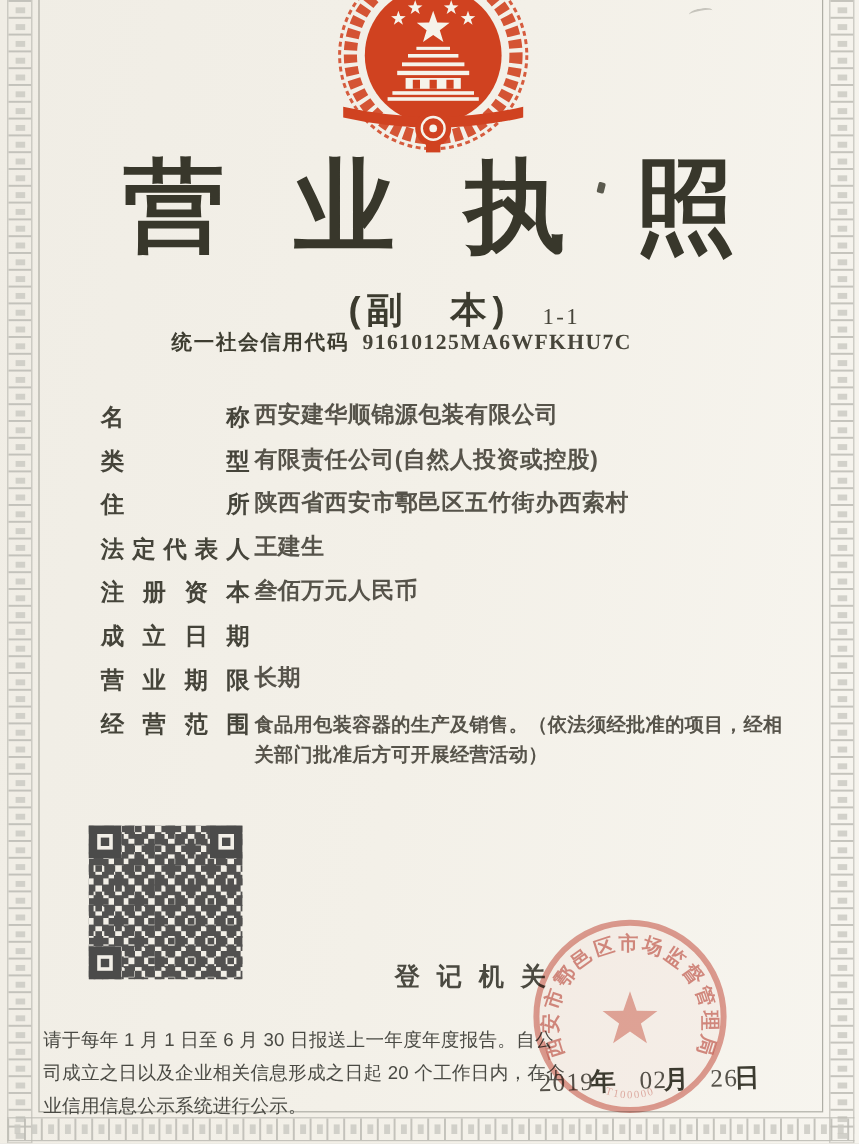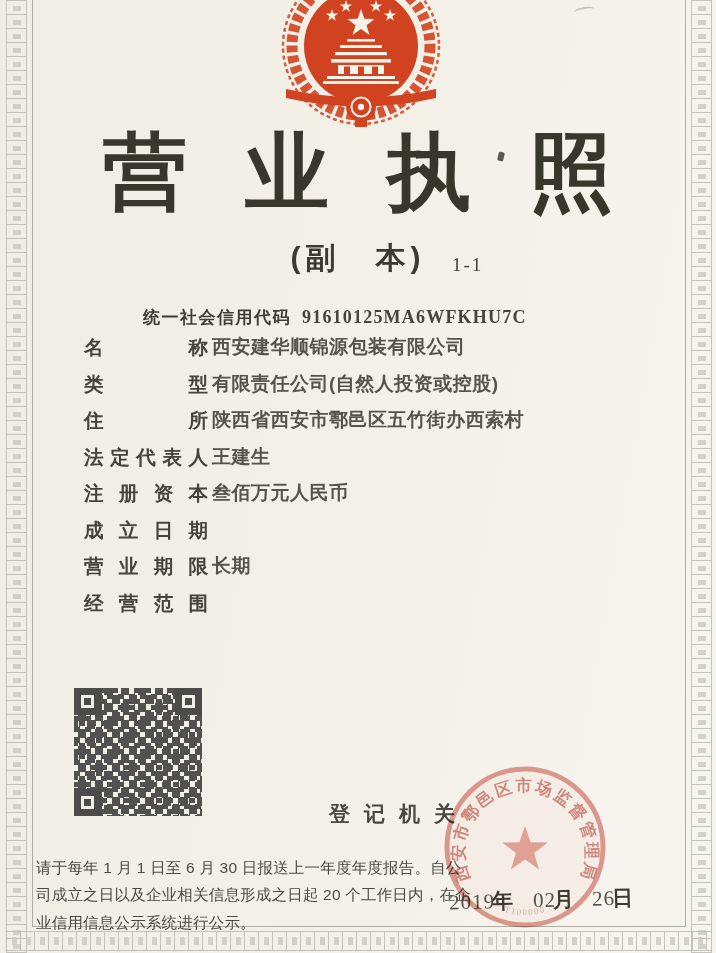--- a/index.html
+++ b/index.html
@@ -43,21 +43,21 @@
   .title{
     position:absolute;left:0;right:0;top:124px;text-align:center;
     font-size:84px;font-weight:900;color:#38372b;
     letter-spacing:58px;padding-left:58px;line-height:1.15;
   }
   .subtitle-row{position:absolute;left:0;right:0;top:238px;text-align:center;}
   .subtitle{font-size:30px;font-weight:800;color:#3c3b2f;letter-spacing:5px;margin-top:47px;}
   .copy-no{position:absolute;left:452px;top:254px;font-family:"Liberation Serif",serif;
     font-size:19px;color:#47453a;letter-spacing:2px;}
   .credit-row{position:absolute;left:143px;top:274px;display:flex;align-items:baseline;}
-  .credit-label{font-size:17px;font-weight:800;color:#3e3d31;letter-spacing:1.5px;margin-top:32px;}
+  .credit-label{font-size:17px;font-weight:800;color:#3e3d31;letter-spacing:1.5px;}
   .credit-code{margin-left:11px;font-family:"Liberation Serif",serif;font-size:18px;
     color:#47453a;letter-spacing:1.2px;font-weight:600;}
   
   .fields{position:absolute;left:84px;top:334px;}
   .frow{display:flex;margin-bottom:9.5px;min-height:26px;align-items:flex-start;}
   .flabel{width:124px;font-size:19.5px;font-weight:700;color:#45443a;flex:0 0 auto;}
   .justify{display:flex;justify-content:space-between;}
   .fvalue{margin-left:4px;font-size:19px;color:#56534a;letter-spacing:.5px;line-height:1.35;font-weight:bold;}
   .fvalue.small{font-size:16px;width:452px;letter-spacing:.3px;line-height:1.62;margin-top:2px;}
   
@@ -211,20 +211,21 @@
         </div>
       <div class="fvalue">长期</div>
     </div>
     <div class="frow">
       <div class="flabel justify">
           <span>经</span>
           <span>营</span>
           <span>范</span>
           <span>围</span>
         </div>
+      <div class="fvalue small">食品用包装容器的生产及销售。（依法须经批准的项目，经相关部门批准后方可开展经营活动）</div>
     </div>
   </div>
 
   <div class="qr">
     <div class="finder f-tl"></div>
     <div class="finder f-tr"></div>
     <div class="finder f-bl"></div>
   </div>
 
   <div class="registry">登记机关</div>

